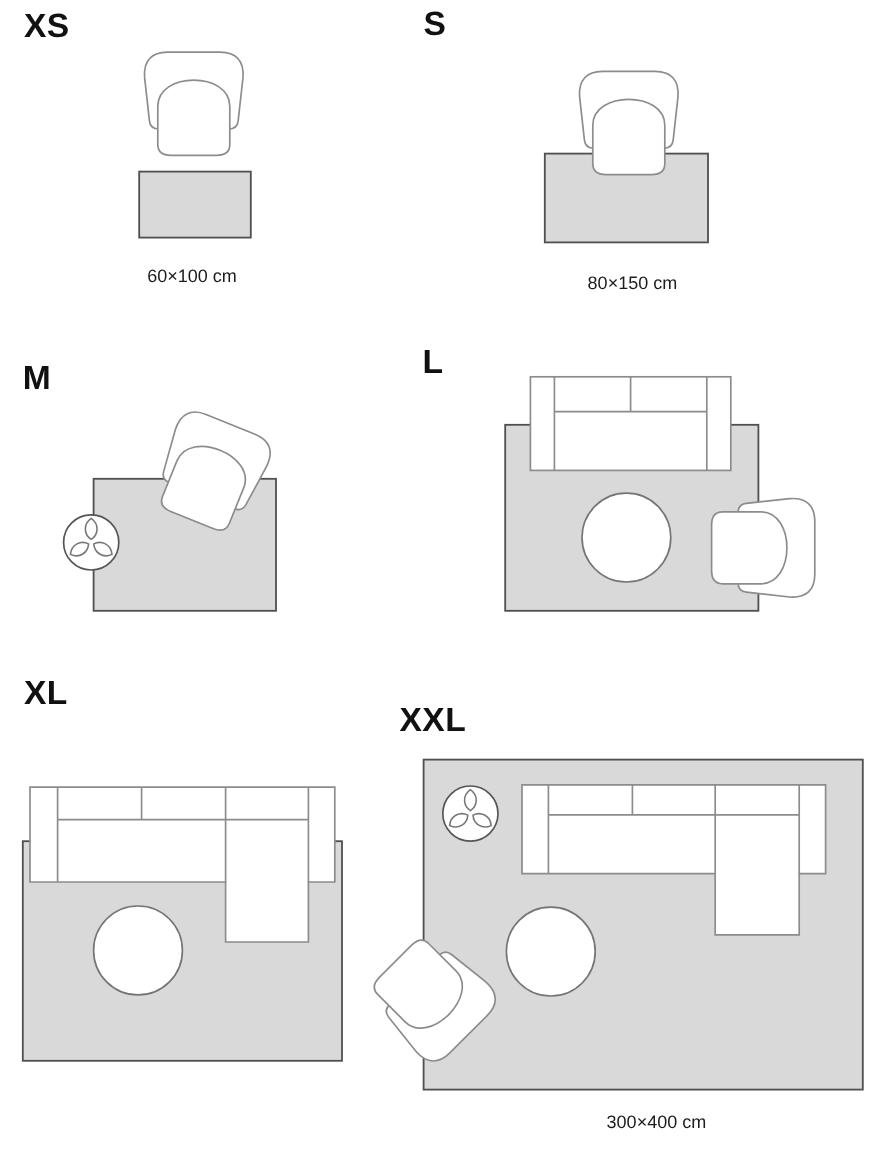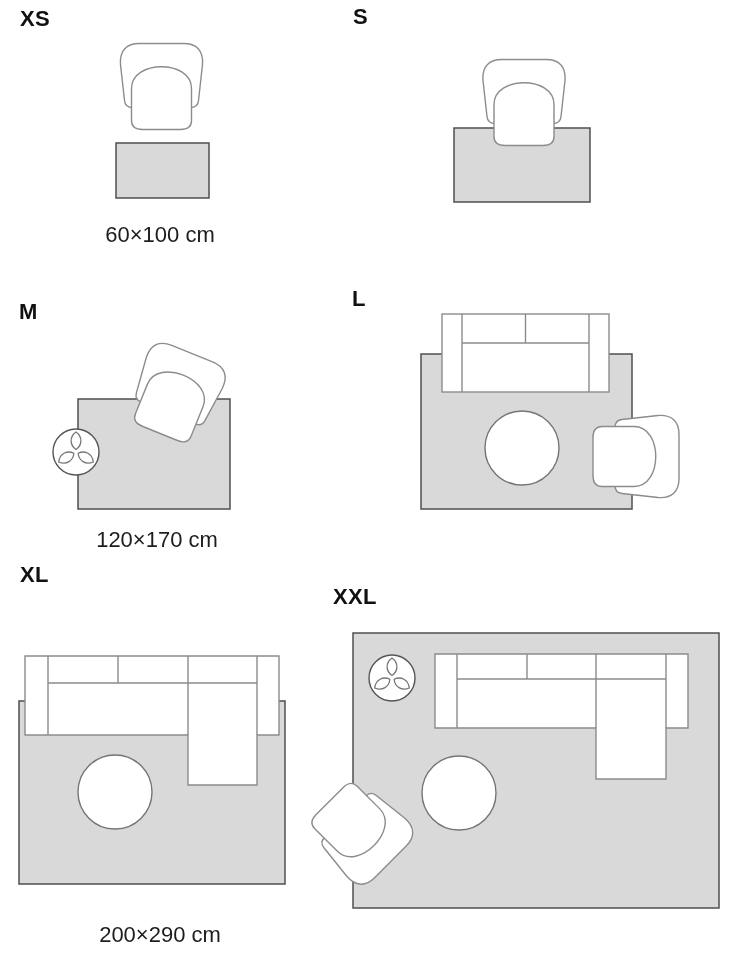--- a/index.html
+++ b/index.html
@@ -24,29 +24,29 @@
   }
   .scene-svg{position:absolute;left:0;top:0;width:730px;height:960px;display:block;}
   .rug{fill:var(--rug-fill);stroke:var(--rug-border);stroke-width:1.5;}
   .furn{fill:#ffffff;stroke:var(--furniture-stroke);stroke-width:1.4;}
   .furn-line{fill:none;stroke:var(--furniture-stroke);stroke-width:1.4;}
   .plant-circle{fill:#ffffff;stroke:var(--plant-stroke);stroke-width:1.4;}
   .leaf{fill:#ffffff;stroke:var(--leaf-stroke);stroke-width:1.3;}
   .pouf{fill:#ffffff;stroke:var(--pouf-stroke);stroke-width:1.4;}
   .size-label{
     position:absolute;
-    font-size:22px;font-weight:bold;line-height:1;
+    font-size:28px;font-weight:bold;line-height:1;
     color:var(--size-label-text);
     letter-spacing:.3px;
     white-space:nowrap;
   }
   .dim-label{
     position:absolute;
     width:180px;text-align:center;
-    font-size:22px;font-weight:normal;line-height:1.2;
+    font-size:15px;font-weight:normal;line-height:1.2;
     color:var(--dimension-text);
     white-space:nowrap;
   }
 </style>
 </head>
 <body>
 
 <div class="page">
 
   <svg class="scene-svg" viewBox="0 0 730 960" aria-hidden="true">
@@ -113,16 +113,16 @@
   </svg>
 
   <div class="size-label" style="left:20px;top:8px">XS</div>
   <div class="size-label" style="left:353px;top:6px">S</div>
   <div class="size-label" style="left:19px;top:301px">M</div>
   <div class="size-label" style="left:352px;top:288px">L</div>
   <div class="size-label" style="left:20px;top:564px">XL</div>
   <div class="size-label" style="left:333px;top:586px">XXL</div>
 
   <div class="dim-label" style="left:70px;top:222px">60×100 cm</div>
-  <div class="dim-label" style="left:67px;top:527px">120×170 cm</div>
-  <div class="dim-label" style="left:70px;top:922px">200×290 cm</div>
+  <div class="dim-label" style="left:437px;top:228px">80×150 cm</div>
+  <div class="dim-label" style="left:457px;top:927px">300×400 cm</div>
 
 </div>
 
 </body></html>

